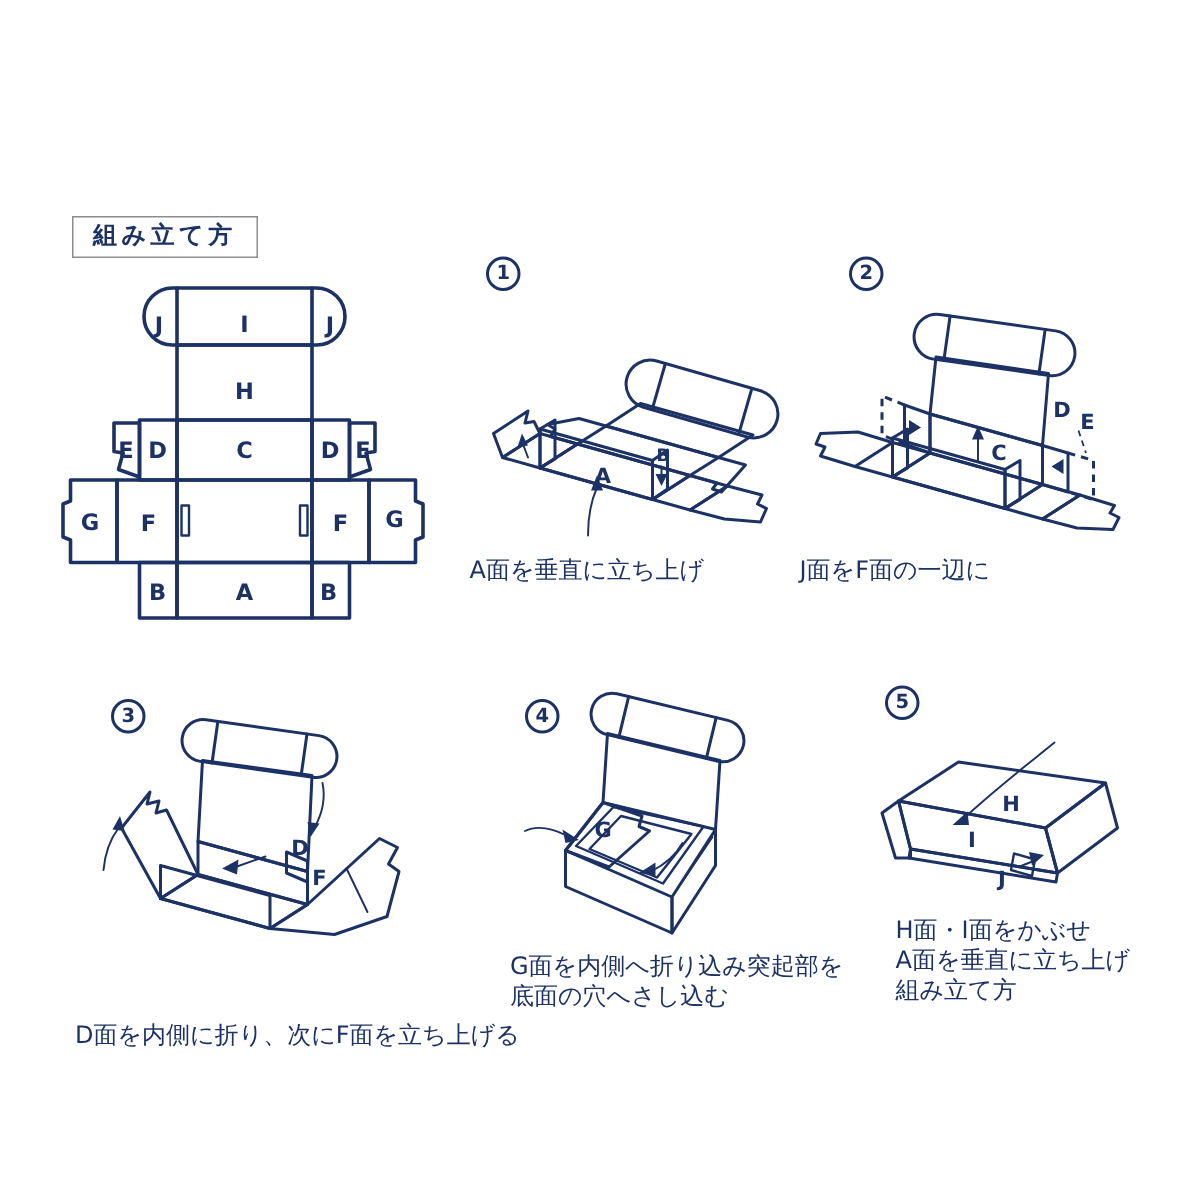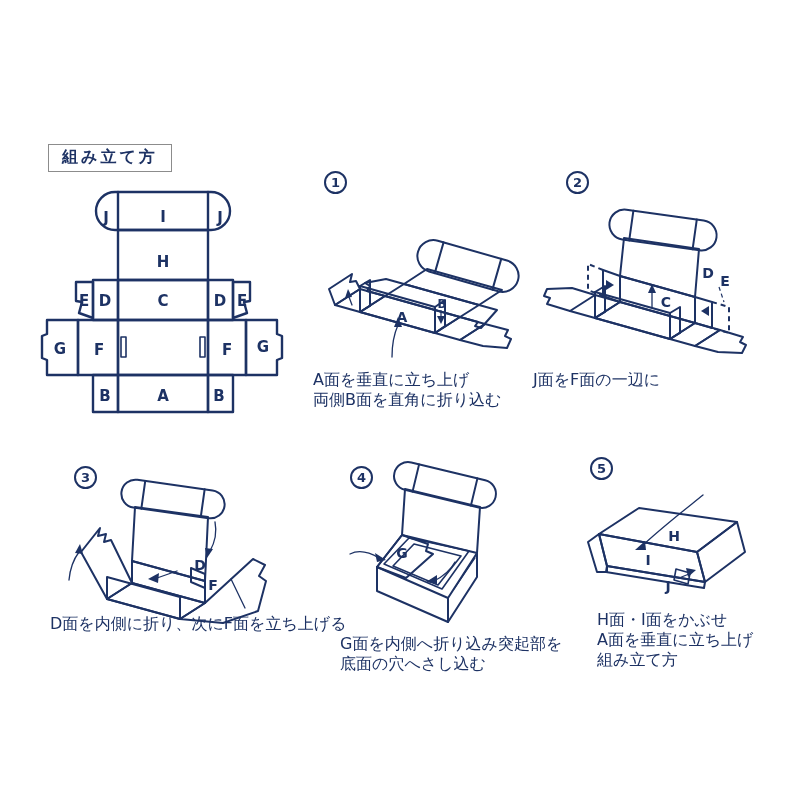--- a/index.html
+++ b/index.html
@@ -118,21 +118,20 @@
         <path class="thin" d="M40,113 L37,105"></path>
         <path class="ah" d="M33,106 L40,105 L36,97 Z"></path>
         <path class="thin" d="M129,119 L129,125"></path>
         <path class="ah" d="M125,124 L133,124 L129,132 Z"></path>
       </g>
       <text class="slbl" x="90" y="126">A</text>
       <text class="slbl-sm" x="130" y="112">B</text>
     </svg>
     <div class="caption" style="left:313px; top:370px;">
       <div>A面を垂直に立ち上げ</div>
-      <div>両側B面を直角に折り込む</div>
     </div>
   </div>
 
   <div>
     <div class="step-num" style="left:566px; top:171px;">2</div>
     <svg class="diagram" style="left:533px; top:190px;" width="250" height="178" viewBox="0 0 250 178">
       <g>
         <path class="ln" d="M62,128 L87,112 L162,133 L137,149 Z"></path>
         <path class="ln" d="M62,128 L137,149 L137,123 L62,102 Z"></path>
         <path class="ln" d="M62,102 L72,96 L72,122 L62,128 Z"></path>
@@ -191,21 +190,21 @@
         <path class="thin" d="M14,118 C15,107 18,98 24,90"></path>
         <path class="ah" d="M20,91 L28,92 L25,82 Z"></path>
         <path class="thin" d="M122,109 L102,116"></path>
         <path class="ah" d="M104,111 L103,121 L93,117 Z"></path>
         <path class="thin" d="M160,60 C162,70 160,80 155,89"></path>
         <path class="ah" d="M150,86 L158,87 L152,96 Z"></path>
       </g>
       <text class="slbl" x="145" y="104">D</text>
       <text class="slbl" x="158" y="124">F</text>
     </svg>
-    <div class="caption" style="left:50px; top:614px;">
+    <div class="caption" style="left:50px; top:680px;">
       <div>D面を内側に折り、次にF面を立ち上げる</div>
     </div>
   </div>
 
   <div>
     <div class="step-num" style="left:350px; top:466px;">4</div>
     <svg class="diagram" style="left:338px; top:458px;" width="205" height="175" viewBox="0 0 205 175">
       <g>
         <path class="ln" d="M64,77 L67,31 L142,49 L139,95 Z"></path>
         <g transform="translate(107,27) rotate(13.5)">

